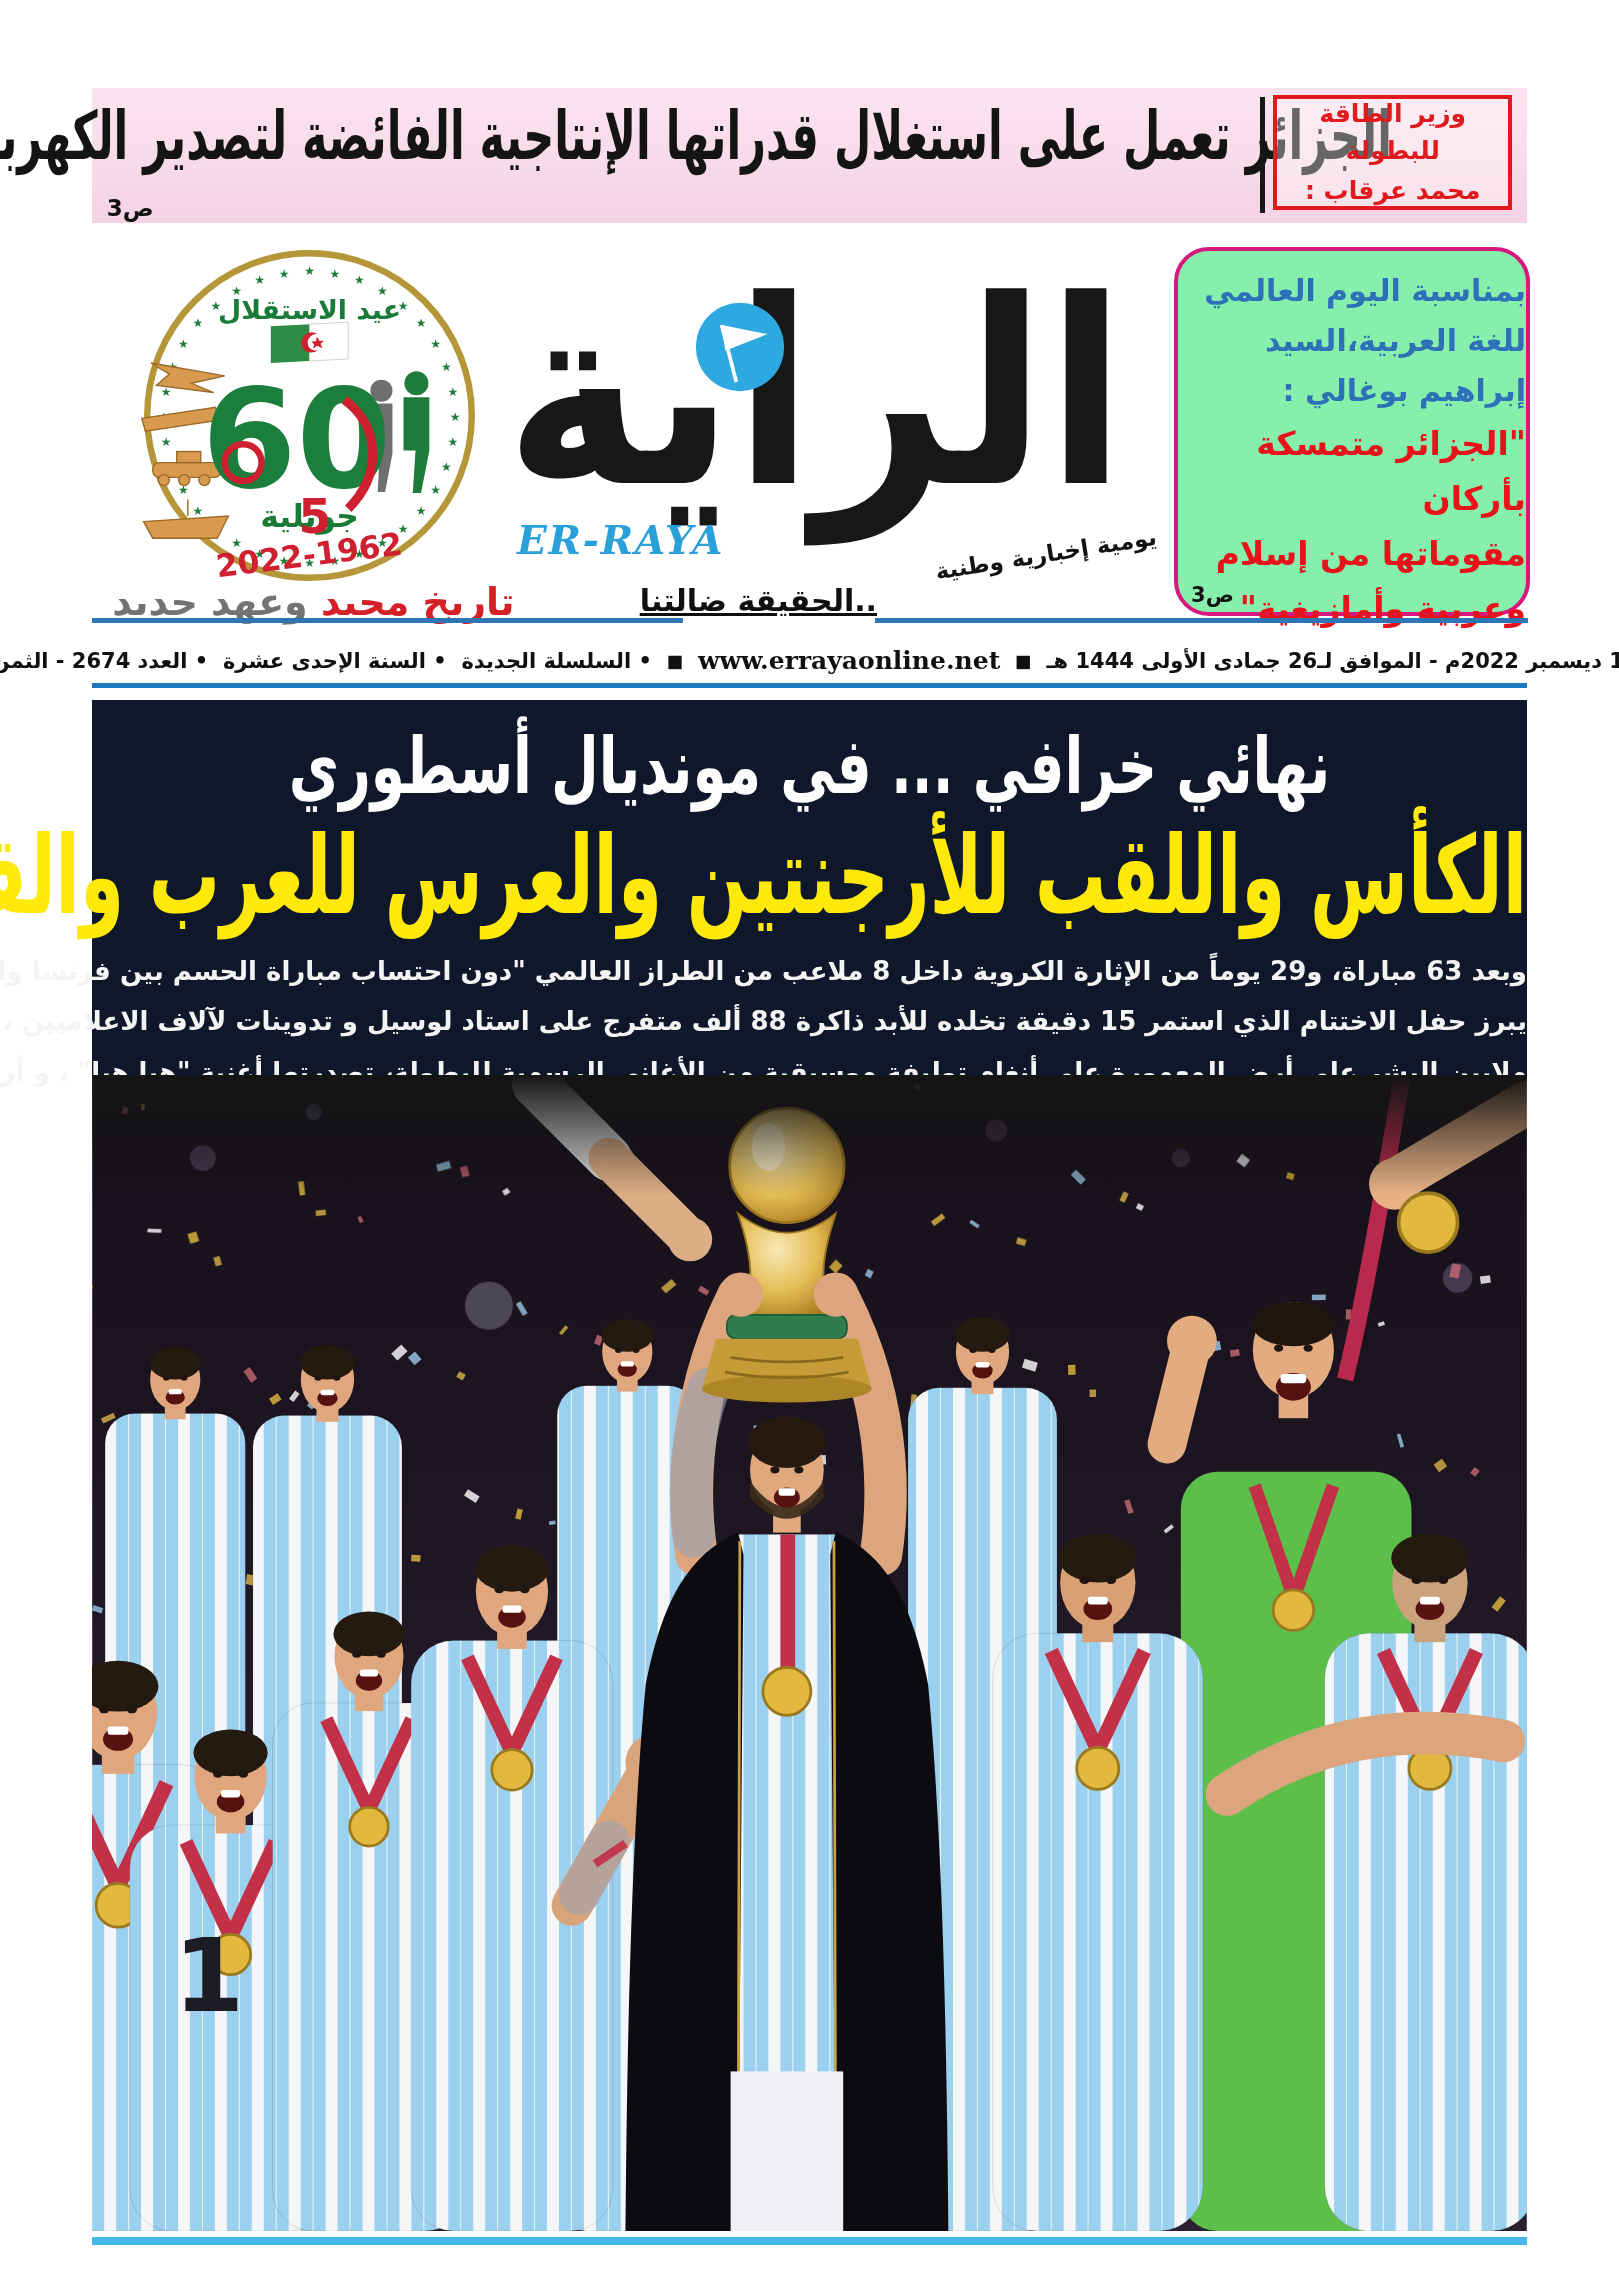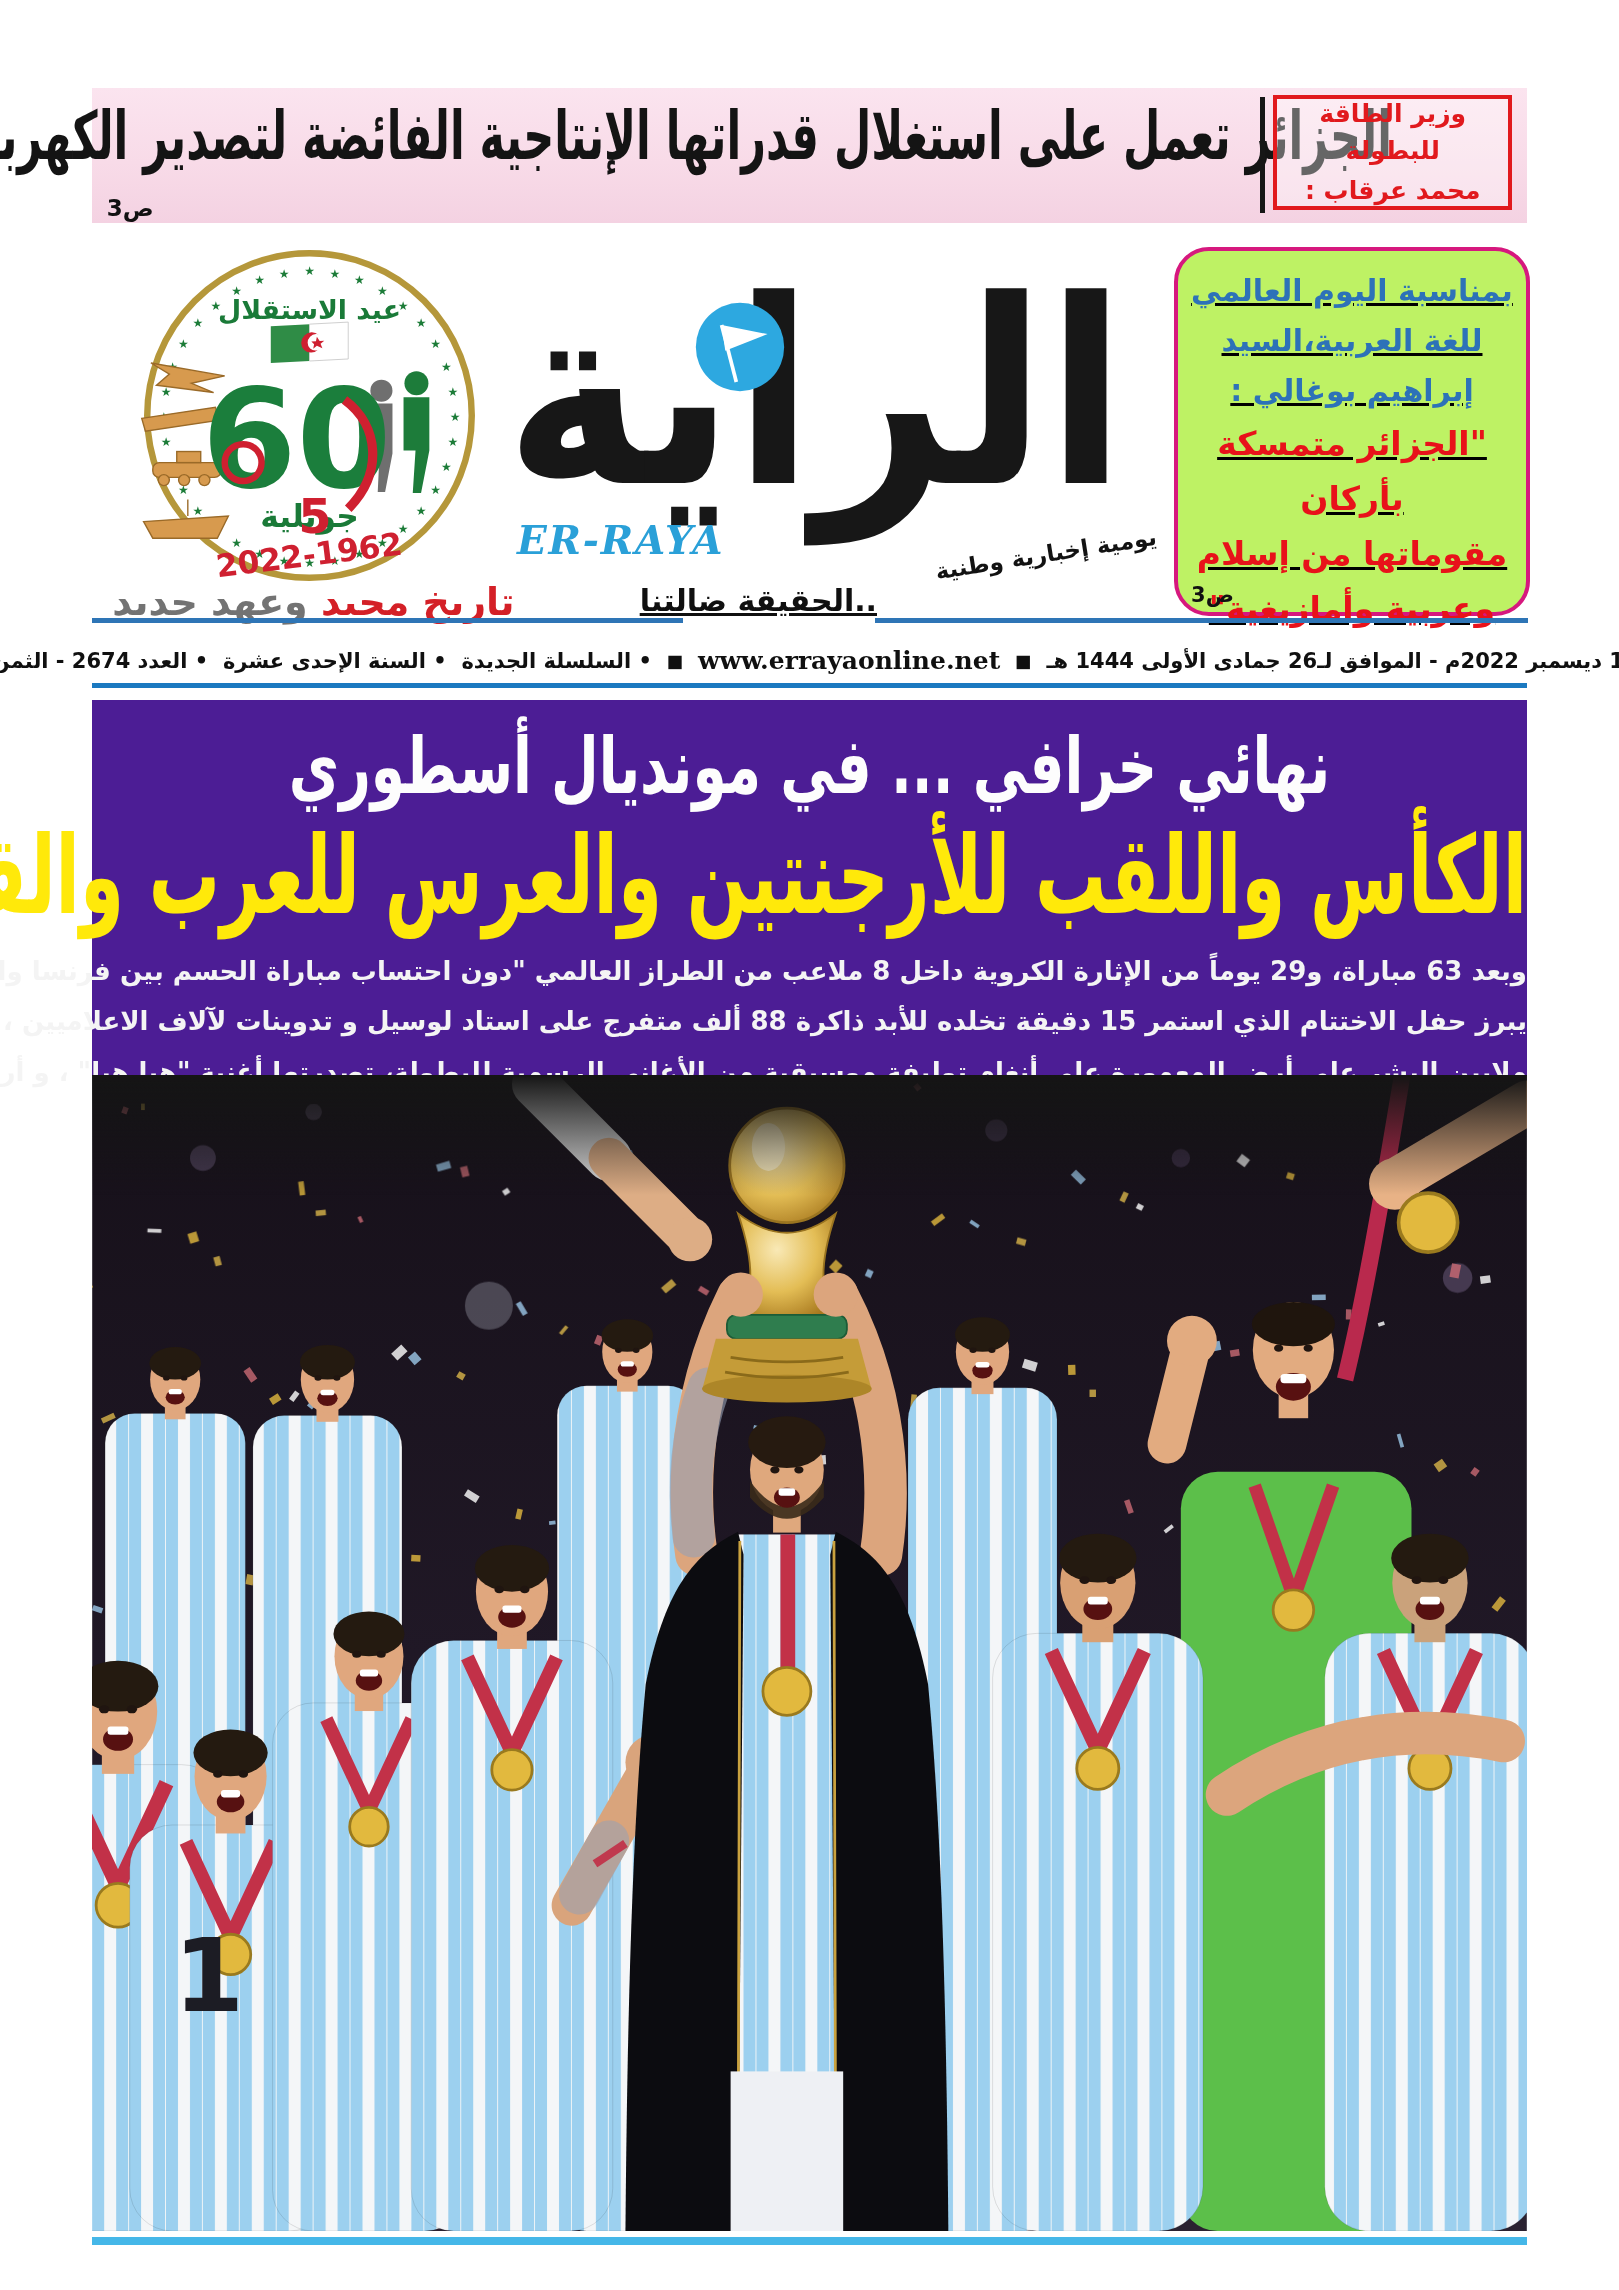--- a/index.html
+++ b/index.html
@@ -30,39 +30,39 @@
     transform:scaleY(1.1);transform-origin:top center;}
   #bluecircle{position:absolute;left:694px;top:301px;width:92px;height:92px;}
   #erraya{position:absolute;left:517px;top:517px;font-family:"DejaVu Serif",serif;
     font-style:italic;font-weight:bold;font-size:39px;color:#2aa0d8;letter-spacing:1.8px;}
   #subtitle{position:absolute;left:934px;top:541px;font-size:23px;font-weight:bold;color:#121212;
     transform:rotate(-9deg);}
   #tagline{position:absolute;left:683px;top:583px;width:194px;text-align:center;
     font-size:30px;font-weight:bold;color:#101010;white-space:nowrap;text-decoration:underline;}
 
   #occasionbox{position:absolute;left:1174px;top:247px;width:356px;height:369px;
-    border:4.6px solid #d6187e;border-radius:35px;background:#bef264;box-sizing:border-box;
-    padding-top:14.8px;text-align:center;text-decoration:underline;}
+    border:4.6px solid #d6187e;border-radius:35px;background:#86efac;box-sizing:border-box;
+    padding-top:14.8px;}
   #occasionbox .blue{font-size:30px;line-height:50px;font-weight:bold;color:#2d72b8;}
   #occasionbox .red{font-size:33px;line-height:55px;font-weight:bold;color:#e8121a;}
   #occasionbox .pageref{position:absolute;left:13px;bottom:5.5px;font-size:21px;font-weight:bold;color:#111;}
 
   .hr-top{position:absolute;top:618px;height:4.6px;background:#2e75b6;}
   #hrtl{left:92px;width:591px;} #hrtr{left:875px;width:653px;}
 
   
   #dateline{position:absolute;left:92px;top:641px;width:1435px;height:39px;direction:rtl;
     display:flex;align-items:center;justify-content:center;gap:14.8px;white-space:nowrap;
     font-size:21px;font-weight:bold;color:#101010;}
   #dateline .site{font-family:"DejaVu Serif",serif;font-weight:bold;font-size:25px;direction:ltr;}
   #dateline .sq{font-size:17.5px;}
   #hrbottom{position:absolute;left:92px;top:683px;width:1435px;height:4.6px;background:#1b79c0;}
 
   
-  #banner{position:absolute;left:92px;top:700px;width:1435px;height:376px;background:#4c1d95;}
+  #banner{position:absolute;left:92px;top:700px;width:1435px;height:376px;background:#0f172a;}
   #banner .kicker{position:absolute;top:22px;left:0;right:0;text-align:center;color:#fdfdfd;
     font-size:55px;font-weight:bold;white-space:nowrap;transform:scaleY(1.4);transform-origin:top center;}
   #banner .bighead{position:absolute;top:113px;left:0;right:0;text-align:center;color:#ffe90a;
     font-size:71px;font-weight:bold;white-space:nowrap;transform:scale(1,1.52);transform-origin:top center;}
   #banner .par{position:absolute;left:0;right:0;text-align:center;color:#f4f4f4;
     font-size:26px;font-weight:bold;white-space:nowrap;}
   #banner .p0{top:256px;} #banner .p1{top:306px;} #banner .p2{top:357px;}
 
   
   #photo{position:absolute;left:92px;top:1075px;width:1435px;height:1156px;display:block;}

